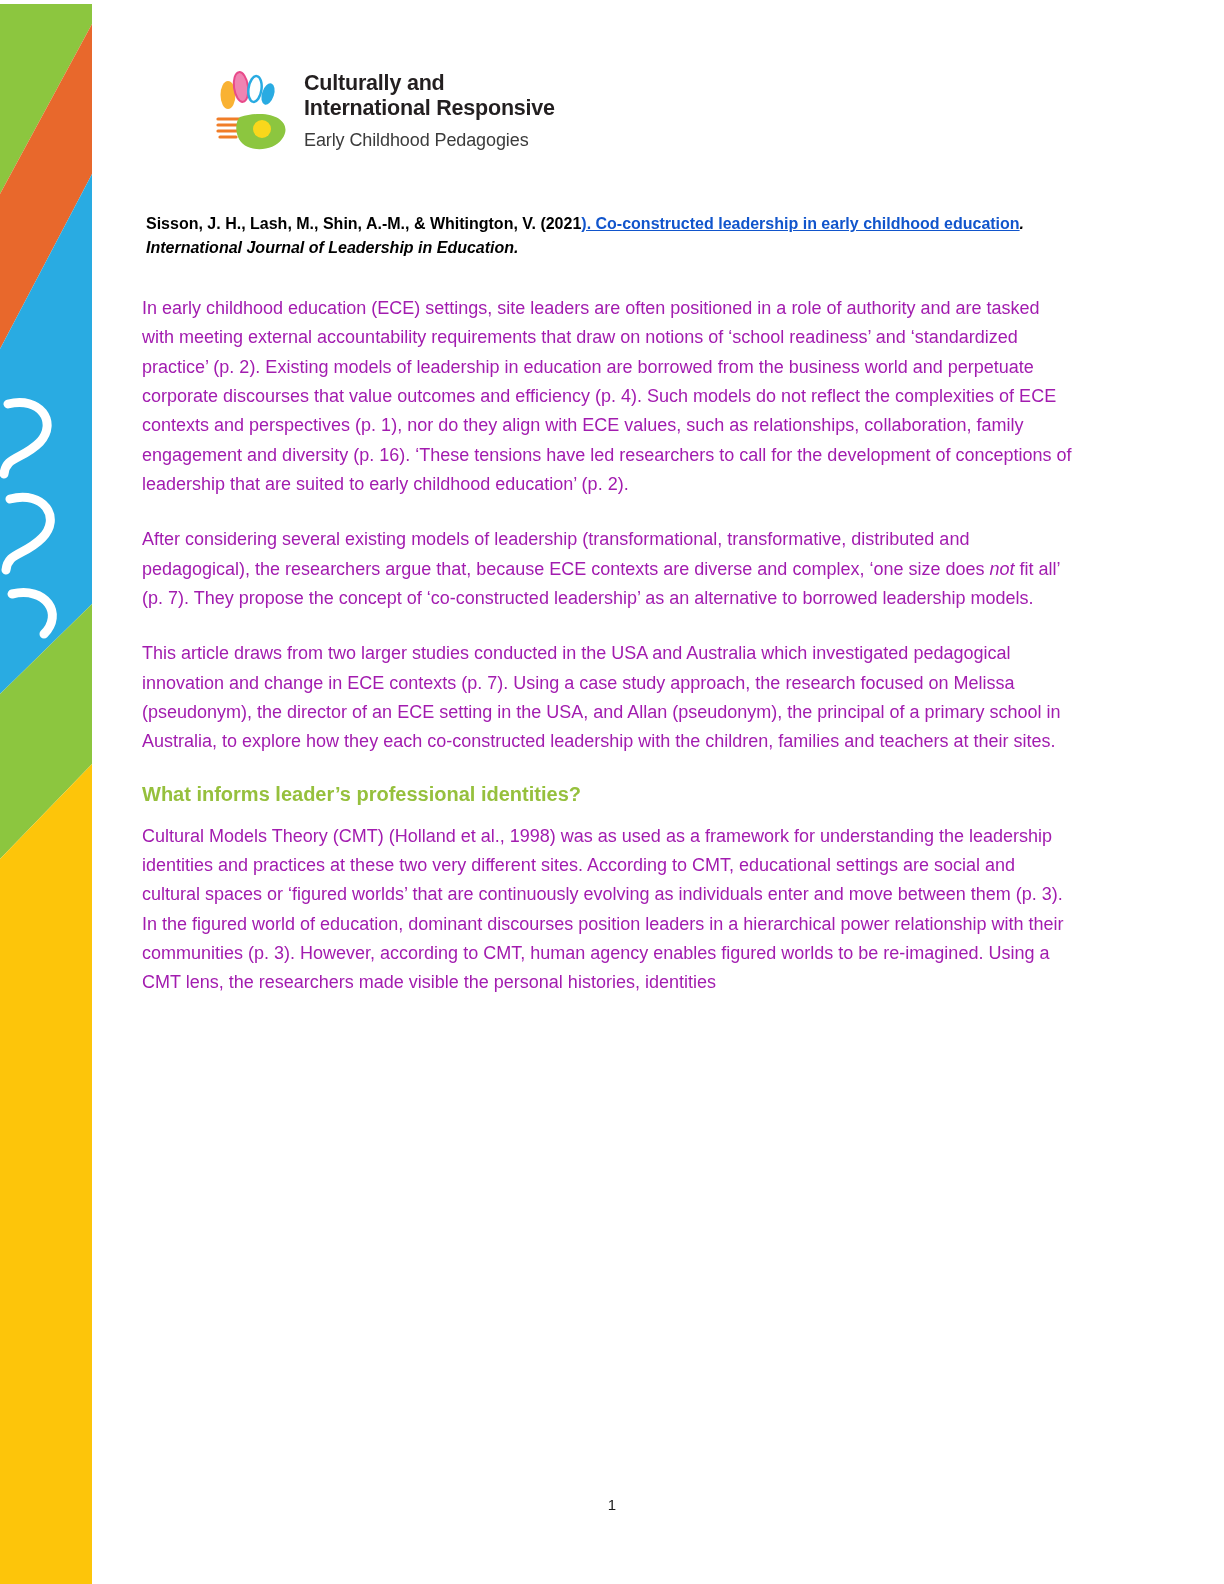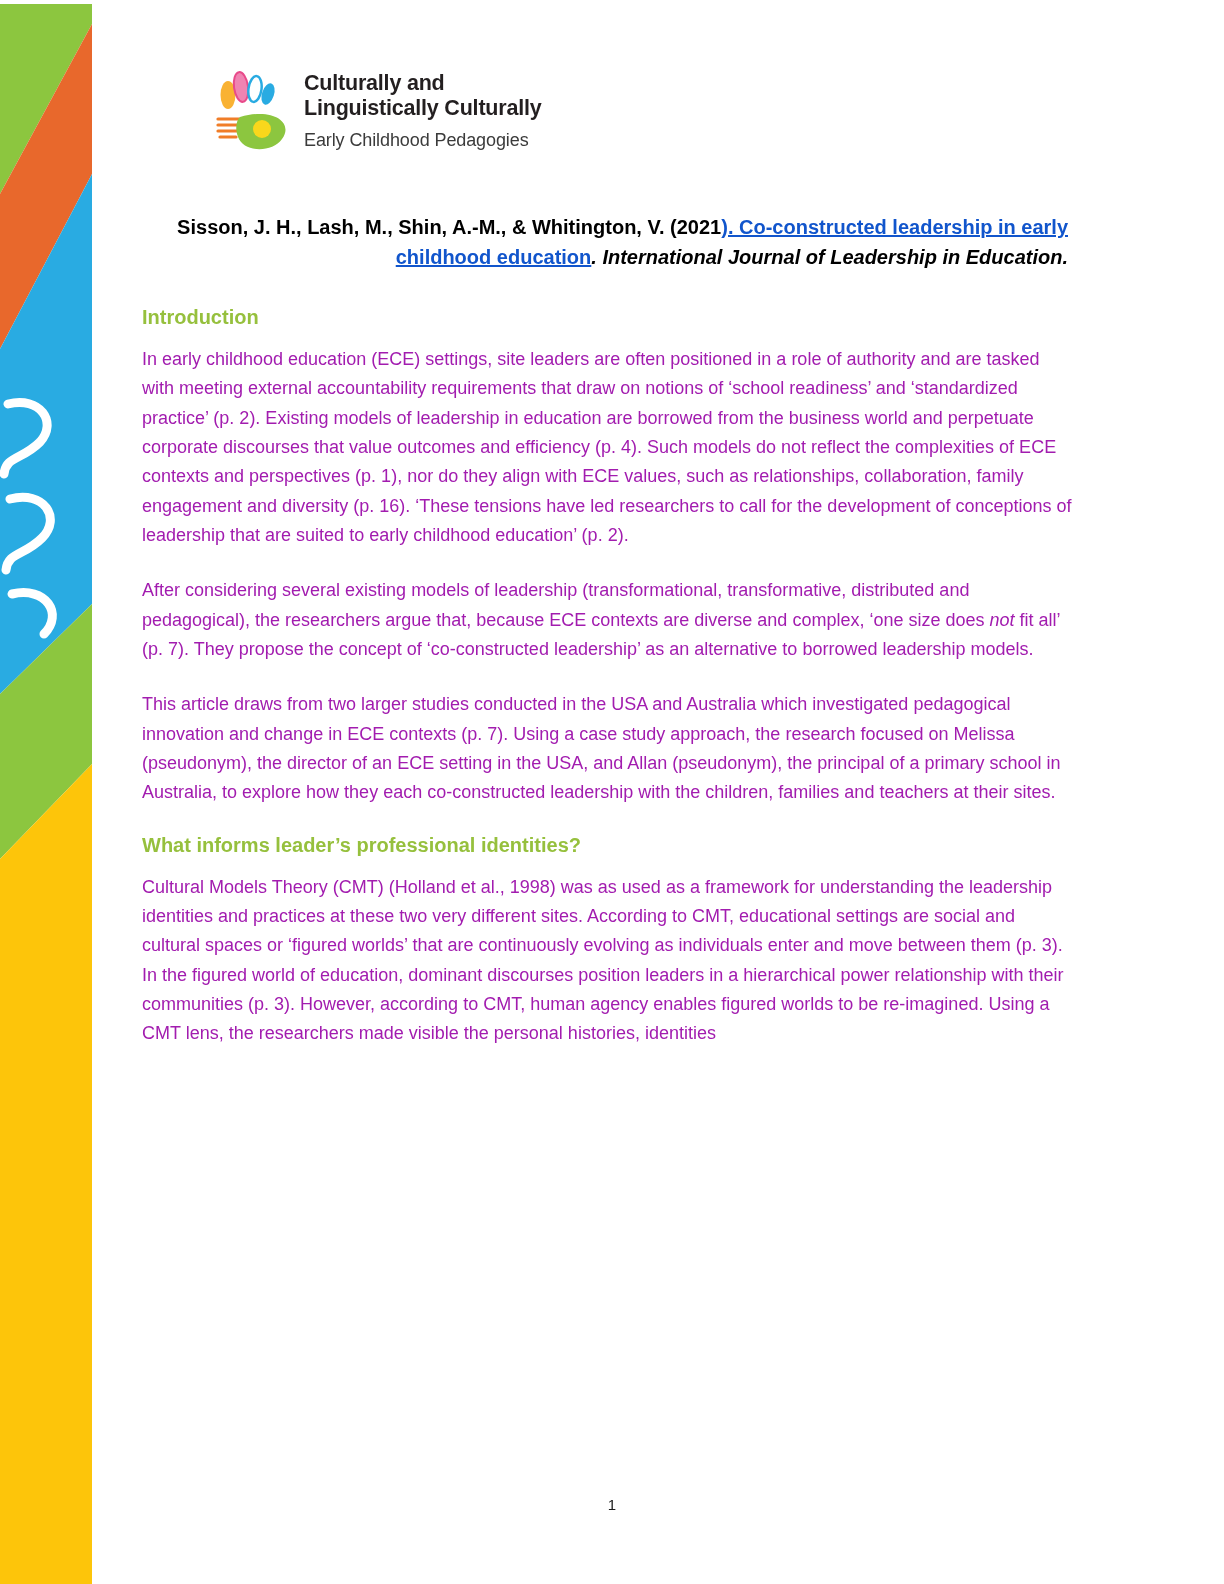--- a/index.html
+++ b/index.html
@@ -79,24 +79,24 @@
     margin: 0 0 30px 0;
     font-size: 29.5px;
     line-height: 1.34;
     color: #96c03d;
     font-weight: bold;
     letter-spacing: -0.1px;
   }
 
   .citation {
     margin: 0 0 34px 0;
-    font-size: 20px;
+    font-size: 16px;
     line-height: 1.5;
     color: #000;
-    text-align: right;
+    text-align: left;
     padding: 0 4px;
   }
   .citation .authors { font-weight: bold; }
   .citation .link {
     font-weight: bold;
     color: #1155cc;
     text-decoration: underline;
   }
   .citation .journal {
     font-style: italic;
@@ -173,33 +173,32 @@
           <path d="M8 64 H 28"></path>
           <path d="M10 70 H 26"></path>
         </g>
 
         <path d="M30 50 C 64 40, 84 56, 72 72 C 62 86, 34 86, 28 70 C 25 62, 26 54, 30 50 Z" fill="#8cc63f"></path>
         <circle cx="52" cy="62" r="9" fill="#f9d71c"></circle>
       </svg>
     </div>
     <div class="logo-text">
       <div class="logo-line1">Culturally and</div>
-      <div class="logo-line2">Linguistically Culturally</div>
+      <div class="logo-line2">International Responsive</div>
       <div class="logo-line3">Early Childhood Pedagogies</div>
     </div>
   </div>
 
   <div class="content">
 
 
     <p class="citation">
       <span class="authors">Sisson, J. H., Lash, M., Shin, A.-M., &amp; Whitington, V. (2021</span><a class="link" href="#">). Co-constructed leadership in early childhood education</a><span class="journal">. International Journal of Leadership in Education.</span>
     </p>
 
-    <h2 class="section">Introduction</h2>
     <p class="body">In early childhood education (ECE) settings, site leaders are often positioned in a role of authority and are tasked with meeting external accountability requirements that draw on notions of ‘school readiness’ and ‘standardized practice’ (p. 2). Existing models of leadership in education are borrowed from the business world and perpetuate corporate discourses that value outcomes and efficiency (p. 4). Such models do not reflect the complexities of ECE contexts and perspectives (p. 1), nor do they align with ECE values, such as relationships, collaboration, family engagement and diversity (p. 16). ‘These tensions have led researchers to call for the development of conceptions of leadership that are suited to early childhood education’ (p. 2).</p>
     <p class="body">
       <span>After considering several existing models of leadership (transformational, transformative, distributed and pedagogical), the researchers argue that, because ECE contexts are diverse and complex, ‘one size does <i>not</i> fit all’ (p. 7). They propose the concept of ‘co-constructed leadership’ as an alternative to borrowed leadership models.</span>
     </p>
     <p class="body">This article draws from two larger studies conducted in the USA and Australia which investigated pedagogical innovation and change in ECE contexts (p. 7). Using a case study approach, the research focused on Melissa (pseudonym), the director of an ECE setting in the USA, and Allan (pseudonym), the principal of a primary school in Australia, to explore how they each co-constructed leadership with the children, families and teachers at their sites.</p>
 
     <h2 class="section spaced">What informs leader’s professional identities?</h2>
     <p class="body">Cultural Models Theory (CMT) (Holland et al., 1998) was as used as a framework for understanding the leadership identities and practices at these two very different sites. According to CMT, educational settings are social and cultural spaces or ‘figured worlds’ that are continuously evolving as individuals enter and move between them (p. 3). In the figured world of education, dominant discourses position leaders in a hierarchical power relationship with their communities (p. 3). However, according to CMT, human agency enables figured worlds to be re-imagined. Using a CMT lens, the researchers made visible the personal histories, identities</p>
 
   </div>

